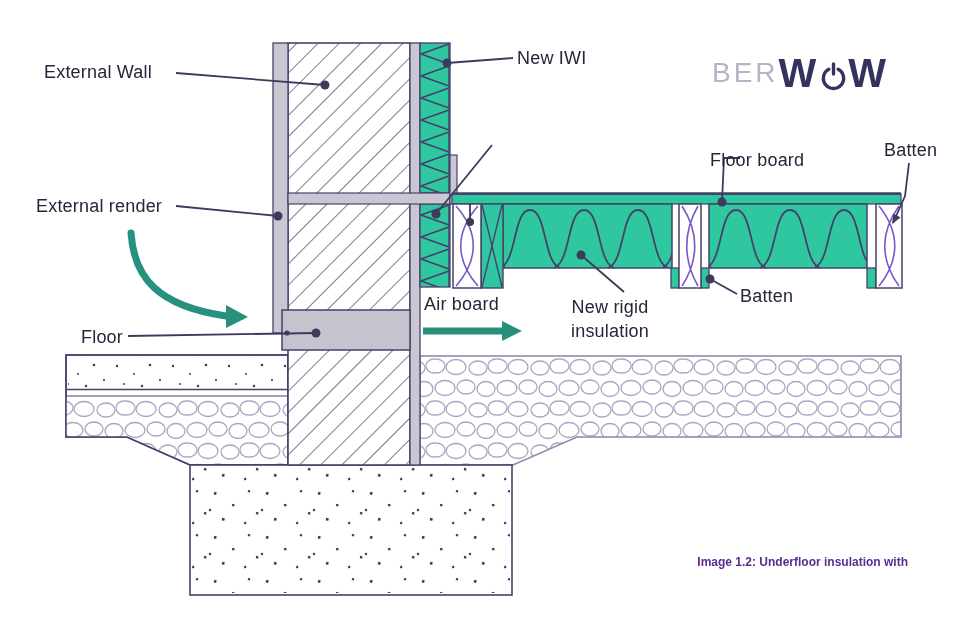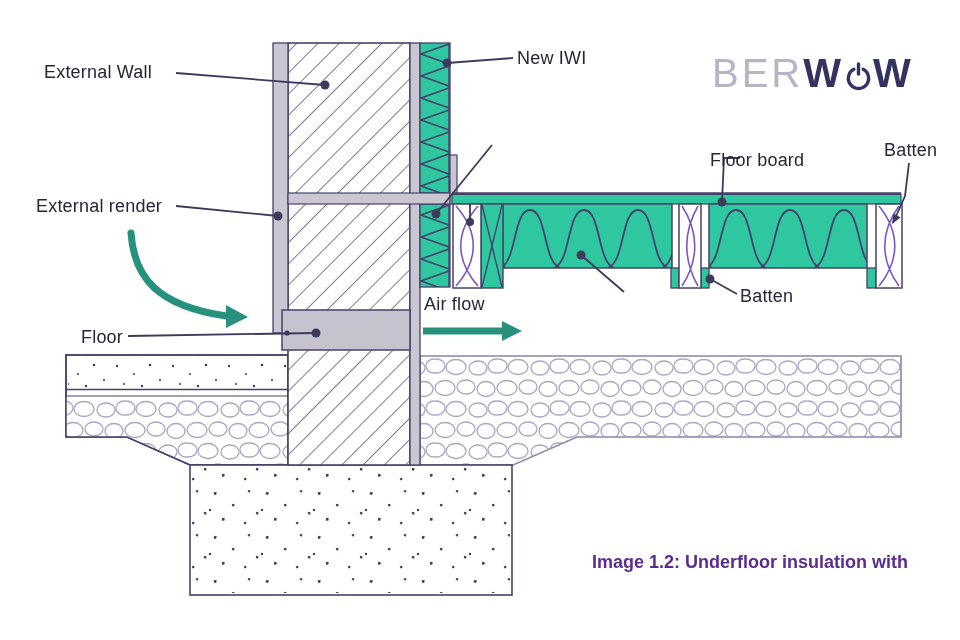--- a/index.html
+++ b/index.html
@@ -2,23 +2,23 @@
 <html><head>
 <meta charset="utf-8">
 <style>
   html,body{margin:0;padding:0;background:#fff;}
   .stage{position:relative;width:960px;height:640px;background:#ffffff;overflow:hidden;
          font-family:"Liberation Sans", sans-serif;}
   .diagram-svg{position:absolute;left:0;top:0;}
   .lbl{position:absolute;font-size:18px;color:#26263a;white-space:nowrap;letter-spacing:.2px;}
   .lbl-center{text-align:center;white-space:normal;line-height:24px;}
   .caption{position:absolute;right:52px;top:550px;text-align:right;font-weight:bold;
-           font-size:18px;line-height:24px;color:#5b2c90;}
+           font-size:12px;line-height:24px;color:#5b2c90;}
   .logo{position:absolute;left:712px;top:50px;display:flex;align-items:center;height:46px;}
-  .logo .ber{font-size:40px;font-weight:300;color:#b7b4c8;letter-spacing:3px;}
+  .logo .ber{font-size:28px;font-weight:300;color:#b7b4c8;letter-spacing:3px;}
   .logo .w{font-size:40px;font-weight:600;color:#34325f;letter-spacing:1px;}
   .logo svg{margin:6px 1px 0 3px;}
 </style>
 </head>
 <body>
 
 <div class="stage">
 
   <svg class="diagram-svg" width="960" height="640" viewBox="0 0 960 640">
     <defs>
@@ -188,21 +188,25 @@
       <polygon points="892,224 900.5,217.5 893.5,213.5"></polygon>
     </g>
   </svg>
 
   <div class="lbl" style="left:44px;top:62px">External Wall</div>
   <div class="lbl" style="left:517px;top:48px">New IWI</div>
   <div class="lbl" style="left:710px;top:150px">Floor board</div>
   <div class="lbl" style="left:884px;top:140px">Batten</div>
   <div class="lbl" style="left:36px;top:196px">External render</div>
   <div class="lbl" style="left:81px;top:327px">Floor</div>
-  <div class="lbl" style="left:424px;top:294px">Air flow</div>
+  <div class="lbl" style="left:424px;top:294px">Air board</div>
+  <div class="lbl lbl-center" style="left:550px;top:295px;width:120px">
+    <span>New rigid</span><br>
+    <span>insulation</span>
+  </div>
   <div class="lbl" style="left:740px;top:286px">Batten</div>
 
   <div class="logo">
     <span class="ber">BER</span>
     <span class="w">W</span>
     <svg width="27" height="31" viewBox="0 0 32 36">
       <path d="M10.5,9.5 A12,12 0 1 0 21.5,9.5" fill="none" stroke="#34325f" stroke-width="4" stroke-linecap="round"></path>
       <line x1="16" y1="3" x2="16" y2="15" stroke="#34325f" stroke-width="4" stroke-linecap="round"></line>
     </svg>
     <span class="w">W</span>

